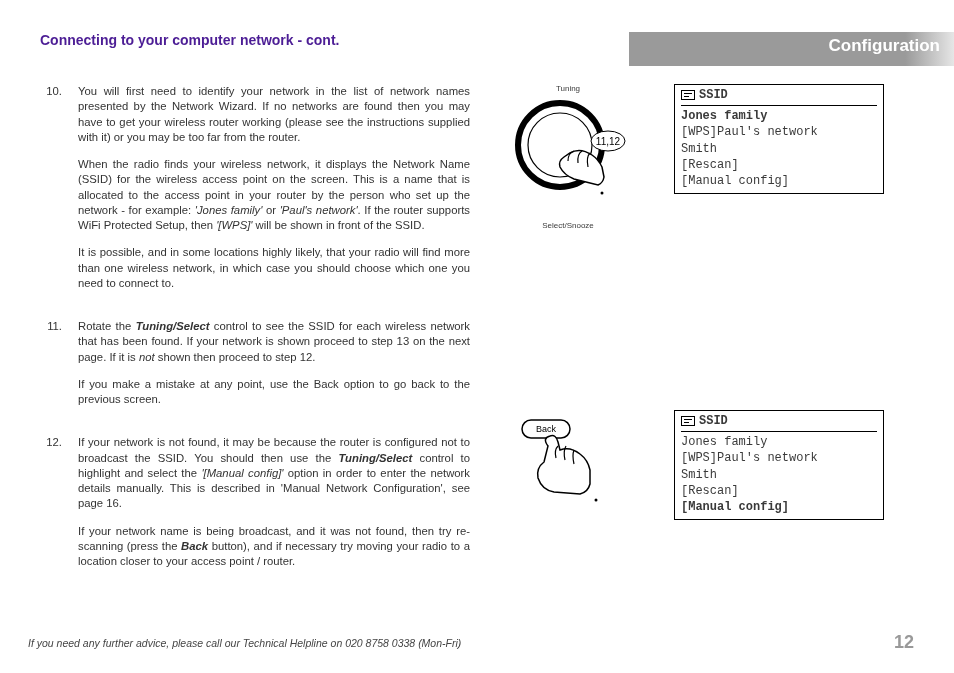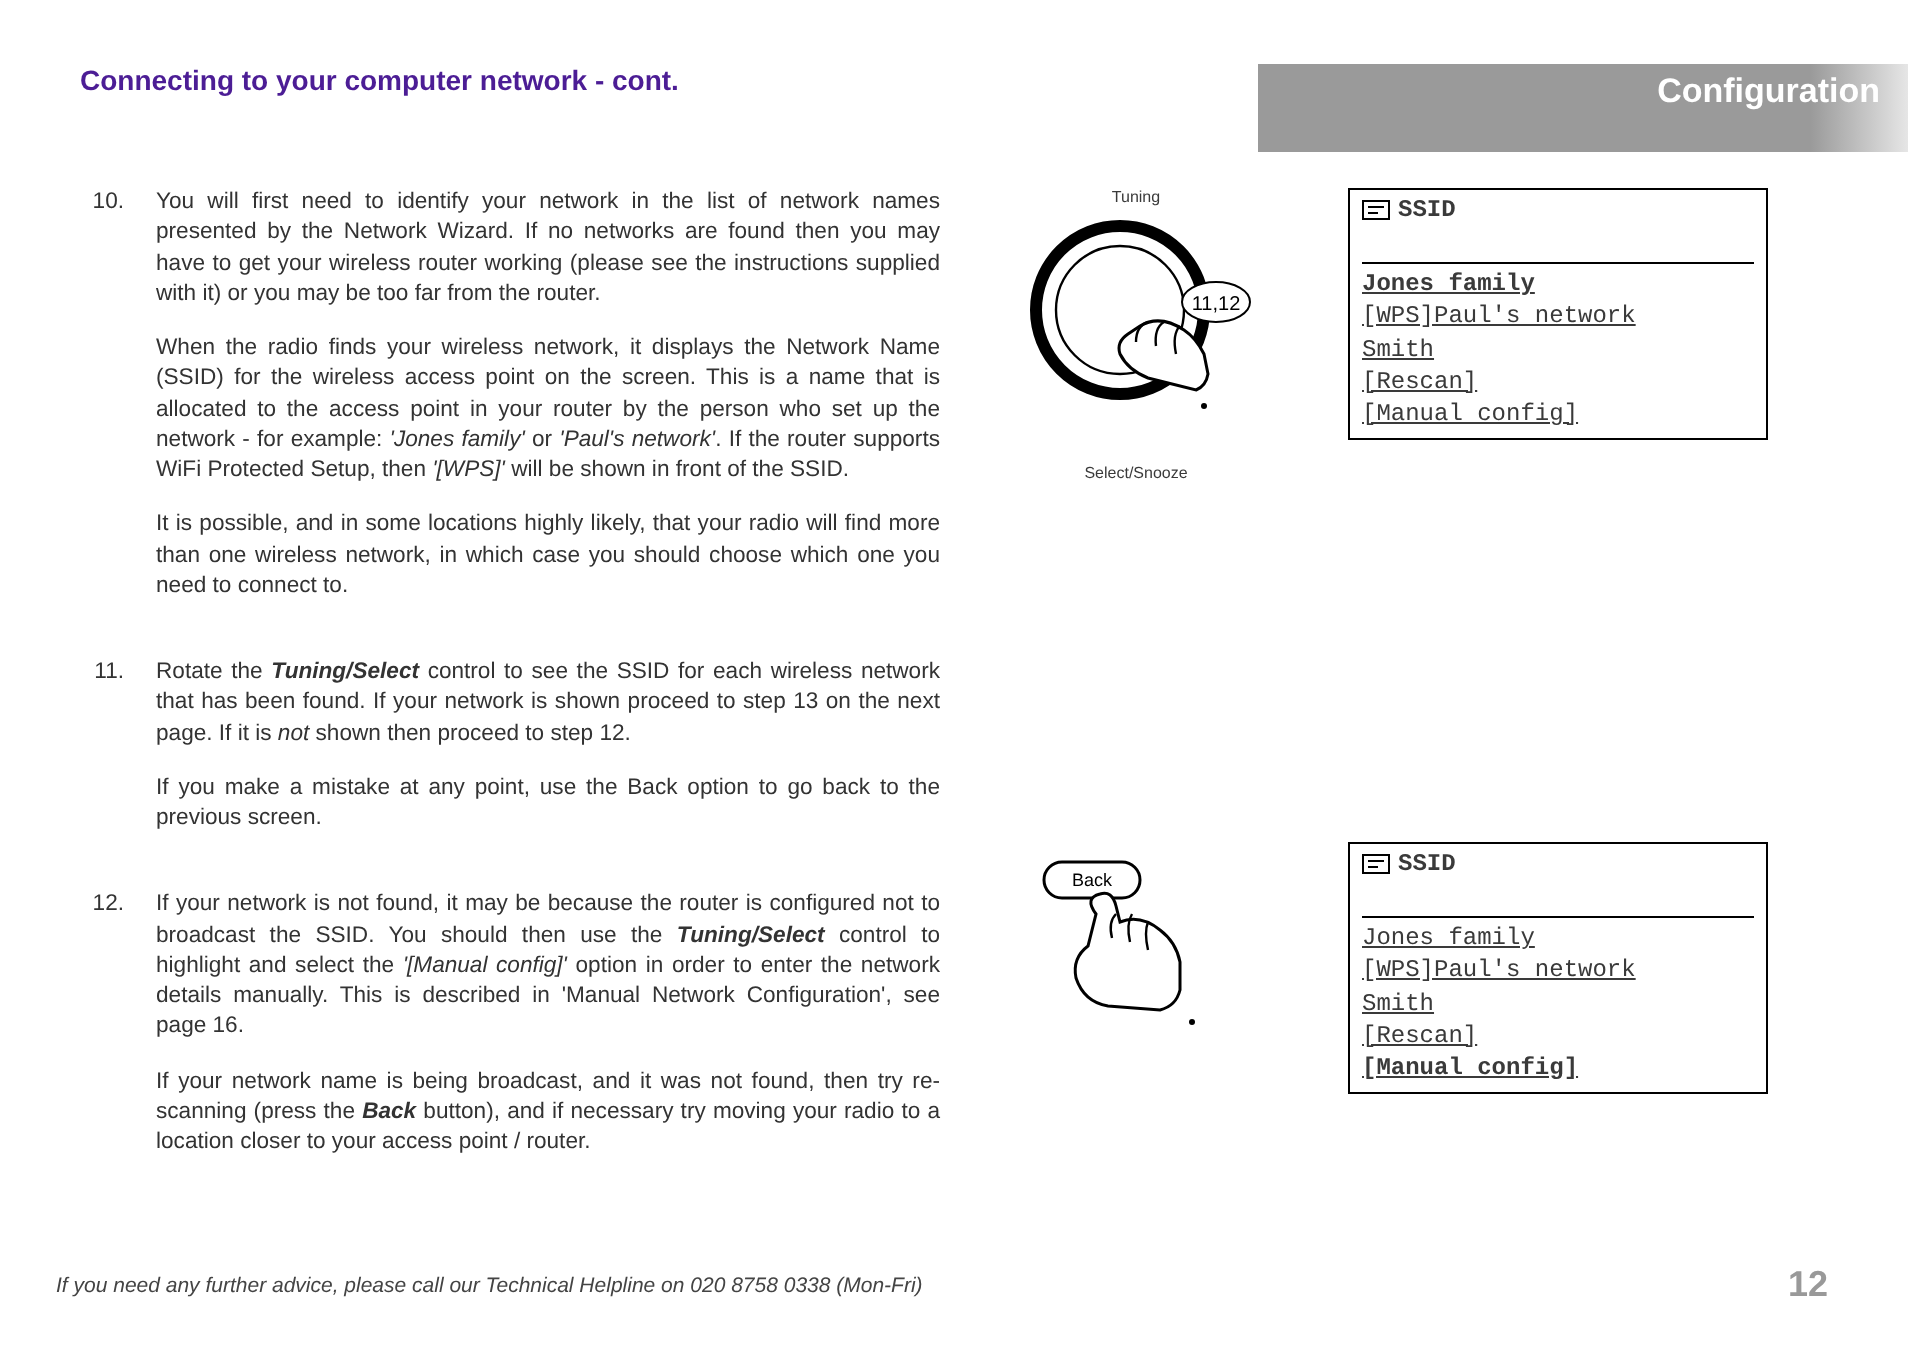--- a/index.html
+++ b/index.html
@@ -10,21 +10,21 @@
     font-family: Arial, Helvetica, sans-serif;
     color: #3a3a3a;
     position: relative;
     padding: 32px 40px 24px 40px;
   }
   .hdr { display: flex; justify-content: space-between; align-items: flex-start; margin-bottom: 18px; }
   .hdr-left { font-size: 14px; font-weight: bold; color: #4c1d95; }
   .hdr-right {
     font-size: 17px; font-weight: bold; color: #fff;
     background: linear-gradient(to right, #9a9a9a 0%, #9a9a9a 85%, #e6e6e6 100%);
-    padding: 4px 14px 20px 200px;
+    padding: 4px 14px 10px 200px;
     margin-right: -40px;
   }
   .content { display: flex; gap: 28px; }
   .left-col { width: 430px; font-size: 11.3px; line-height: 1.35; color: #333; }
   .right-col { flex: 1; position: relative; }
   .item { display: flex; gap: 16px; margin-bottom: 16px; }
   .num { width: 22px; text-align: right; flex-shrink: 0; }
   .txt { flex: 1; text-align: justify; }
   .txt p { margin-bottom: 12px; }
   .txt .em { font-style: italic; }
@@ -37,25 +37,25 @@
   .dial-label-top { font-size: 8px; margin-bottom: 2px; }
   .dial-label-bot { font-size: 8px; margin-top: 2px; }
   .dial-svg { width: 120px; height: 120px; }
 
   .back-wrap { width: 140px; text-align: center; position: relative; padding-top: 6px; }
 
   .screen {
     width: 210px; border: 1.5px solid #000; font-family: "Courier New", monospace;
     font-size: 12px; line-height: 1.35; padding: 2px 6px 4px 6px;
   }
-  .screen .title-row { border-bottom: 1px solid #000; padding-bottom: 18px; margin-bottom: 2px; font-weight: bold; display:flex; align-items:center; gap:4px;}
+  .screen .title-row { border-bottom: 1px solid #000; padding-bottom: 2px; margin-bottom: 2px; font-weight: bold; display:flex; align-items:center; gap:4px;}
   .screen .title-row .ticon { display:inline-block; width:14px; height:10px; border:1.2px solid #000; position:relative; }
   .screen .title-row .ticon::before { content:""; position:absolute; left:2px; top:2px; right:2px; height:1px; background:#000; }
   .screen .title-row .ticon::after { content:""; position:absolute; left:2px; top:5px; right:5px; height:1px; background:#000; }
-  .screen .row { white-space: pre; text-decoration: underline; }
+  .screen .row { white-space: pre; }
   .screen .row.sel { font-weight: bold; }
 
   .footer { position: absolute; left: 28px; right: 40px; bottom: 20px; display:flex; justify-content: space-between; align-items: center; }
   .footer .help { font-size: 10.5px; font-style: italic; color: #444; }
   .footer .pg { font-size: 18px; font-weight: bold; color: #999; }
 </style>
 </head>
 <body>
 
 <div class="hdr">

